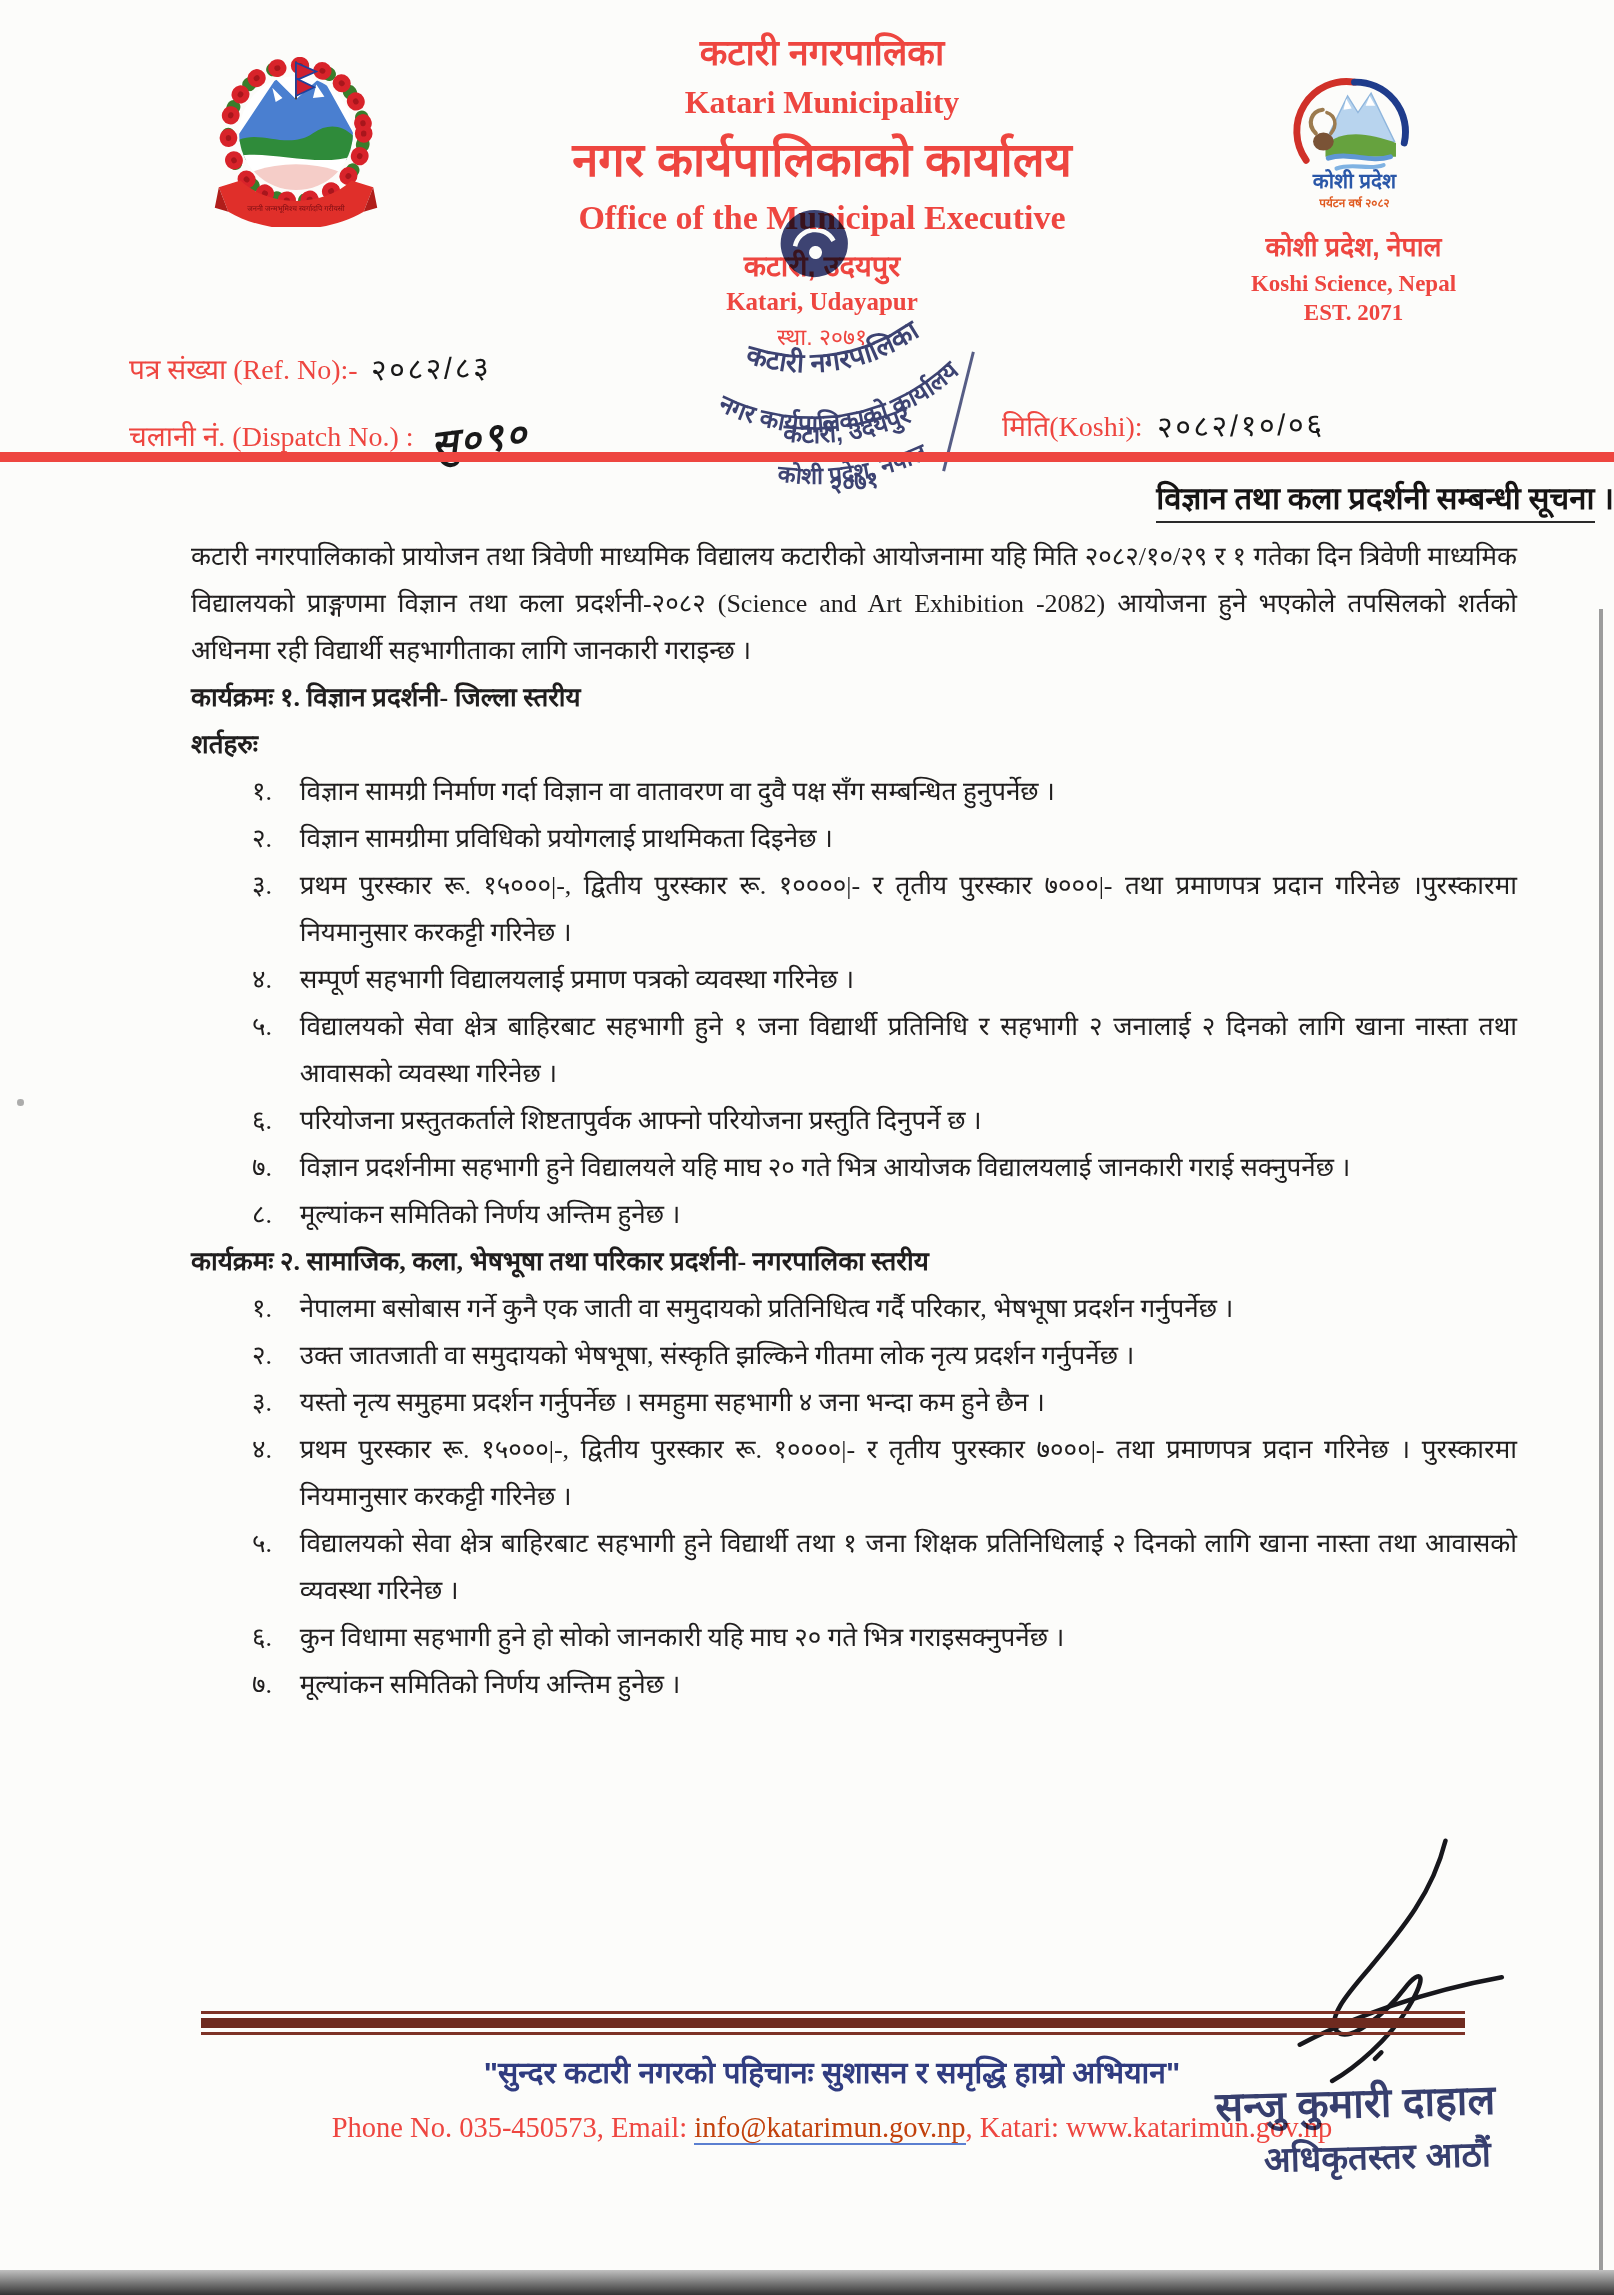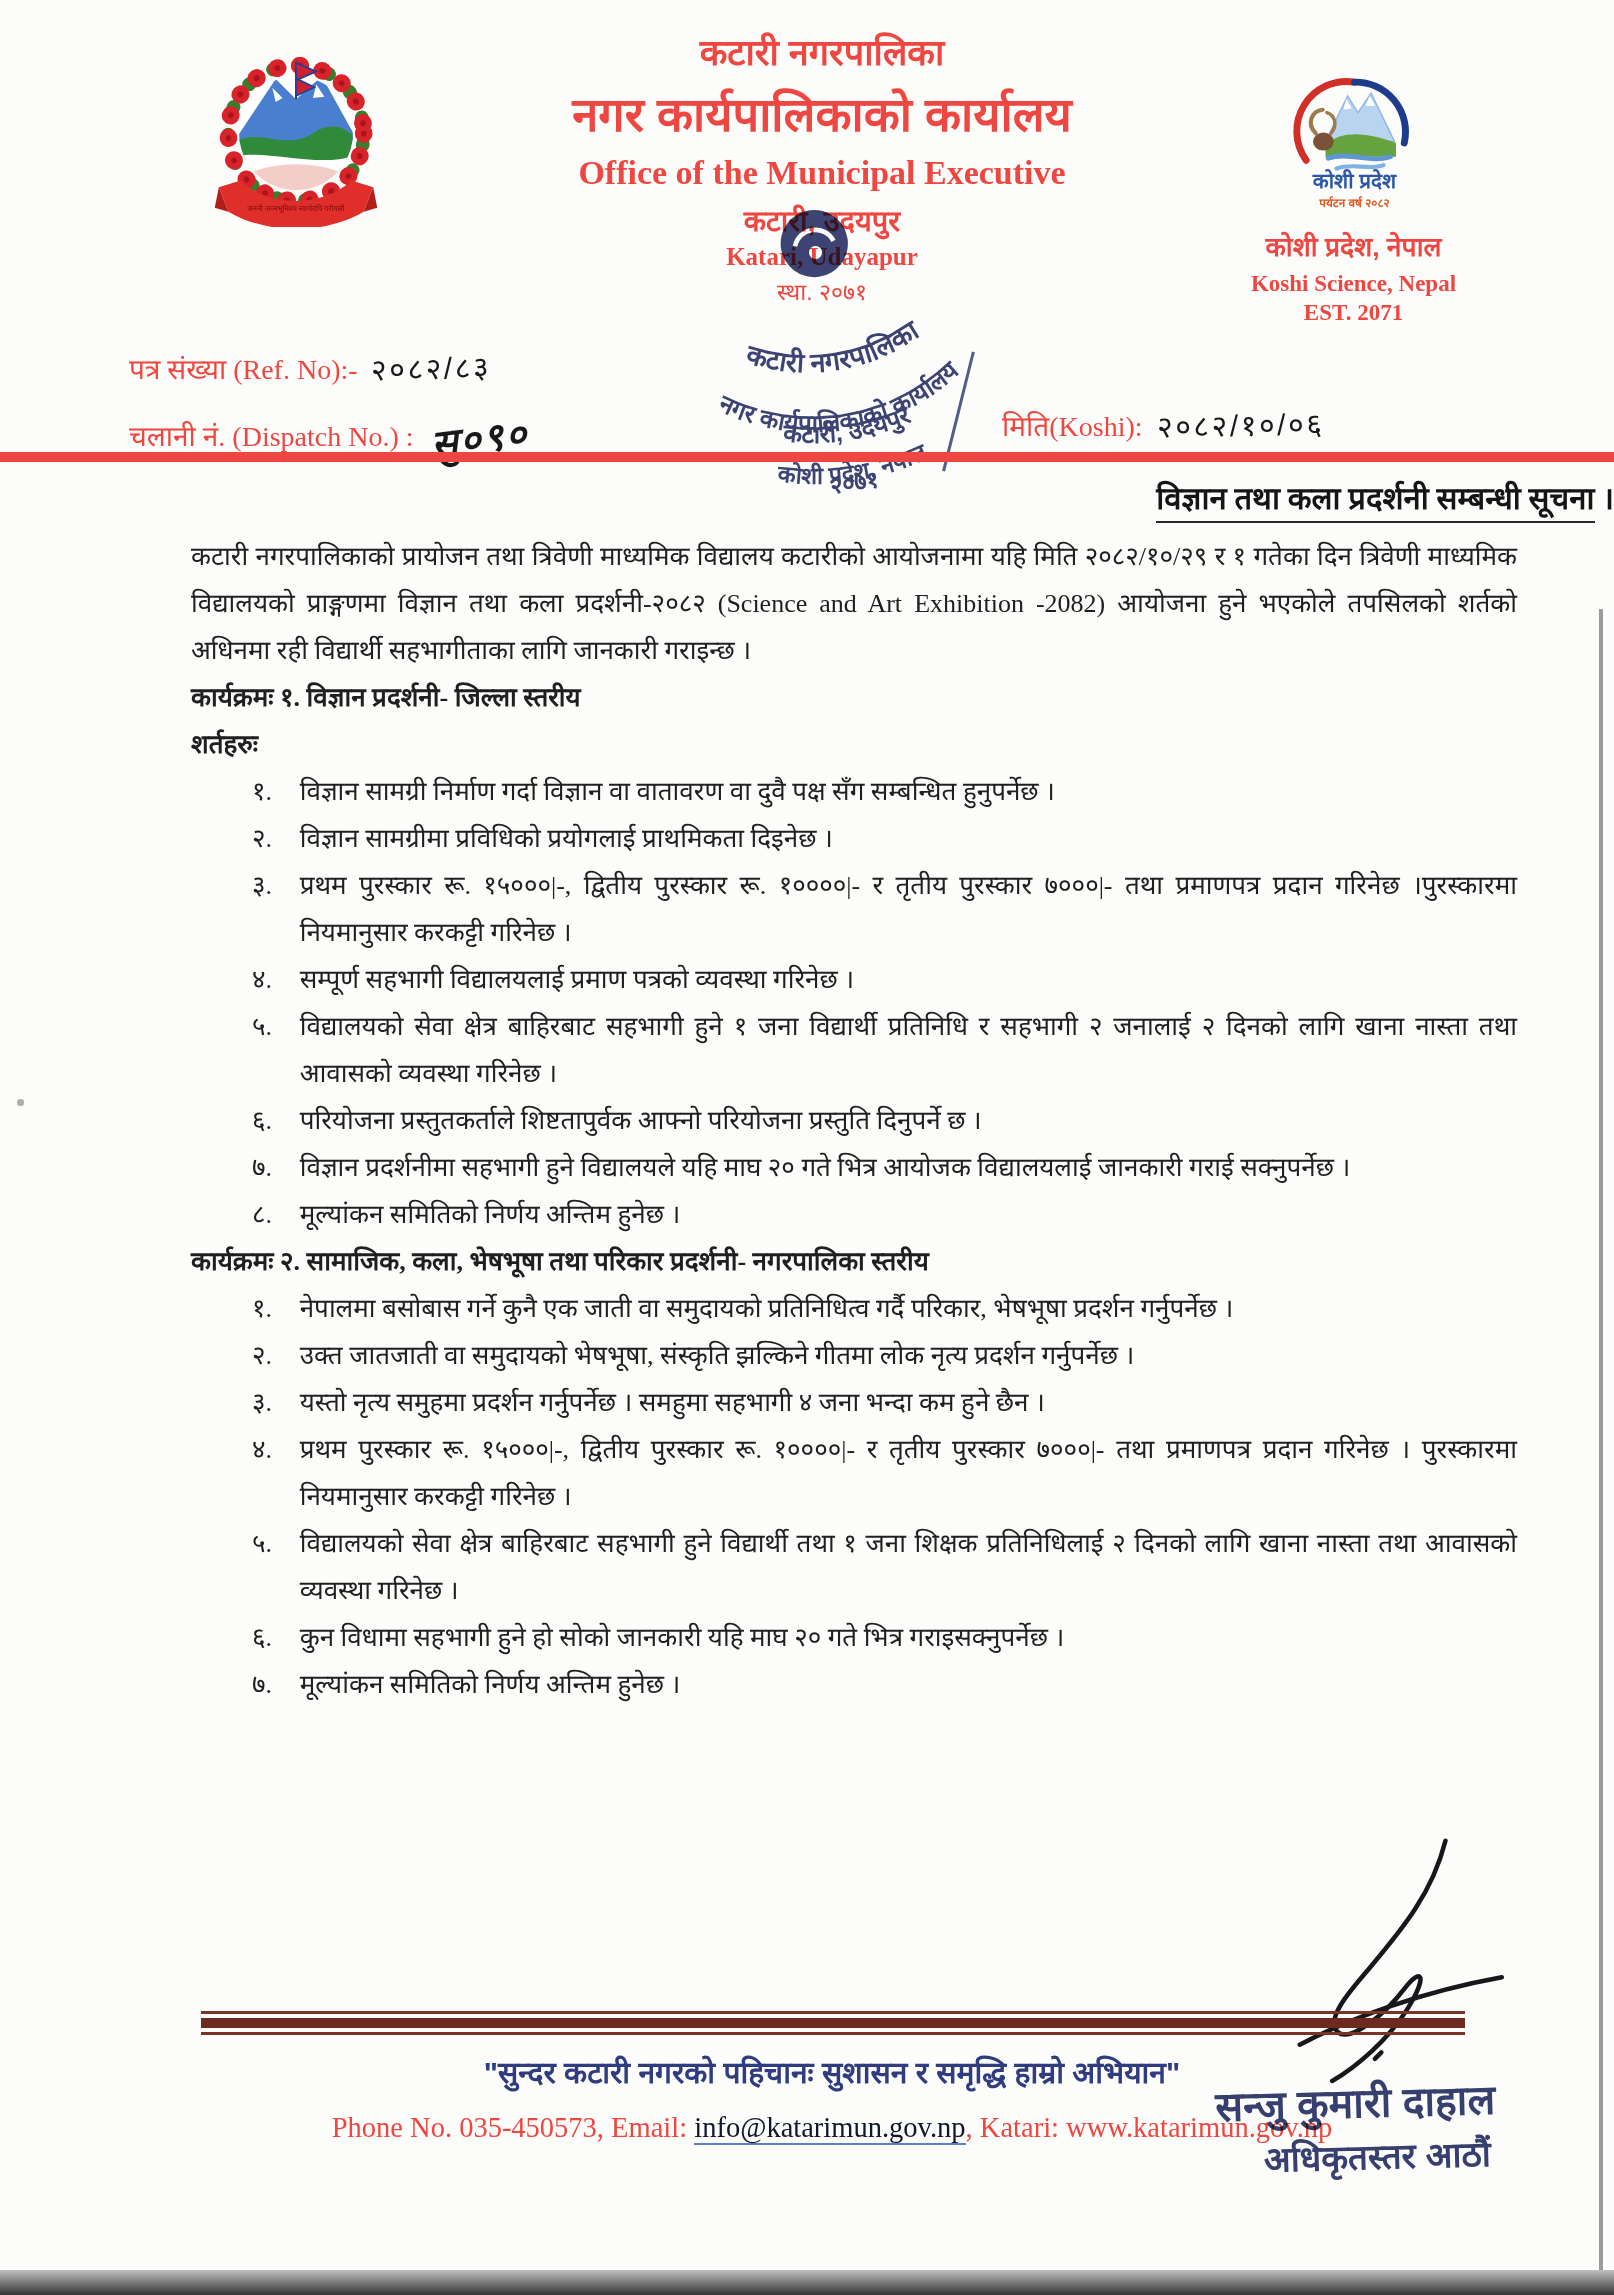--- a/index.html
+++ b/index.html
@@ -63,21 +63,21 @@
   .contact-text{font-size:24.6px;margin-left:-31px;text-align:justify;}
   
   .rule-maroon{position:absolute;left:201px;top:2011px;width:1264px;}
   .rule-maroon .t{height:3.2px;background:var(--maroon-line);}
   .rule-maroon .band{height:9.7px;background:var(--maroon);margin-top:3.9px;}
   .rule-maroon .b{height:3.2px;background:var(--maroon-line);margin-top:3.9px;}
   .slogan{position:absolute;left:201px;top:2051px;width:1262px;text-align:center;
     font-size:30px;font-weight:700;color:#303c80;font-family:"Liberation Sans","DejaVu Sans",sans-serif;}
   .phone-line{position:absolute;left:201px;top:2112px;width:1262px;text-align:center;
     font-size:28.5px;color:var(--red);}
-  .phone-line .email{color:#0f172a;border-bottom:2.6px double #5b7fd0;}
+  .phone-line .email{color:#c2410c;border-bottom:2.6px double #5b7fd0;}
   .sig-svg{position:absolute;left:1222px;top:1831px;width:298px;height:259px;}
   .officer-stamp{position:absolute;left:1216px;top:2072px;width:395px;color:var(--navy);
     font-weight:700;transform:rotate(-1.5deg);font-family:"Liberation Sans","DejaVu Sans",sans-serif;
     mix-blend-mode:multiply;opacity:.95;}
   .officer-stamp .nm{font-size:41px;white-space:nowrap;}
   .officer-stamp .dg{font-size:35px;margin-left:47px;margin-top:2.6px;white-space:nowrap;}
   
   .scan-right{position:absolute;left:1599px;top:609px;width:3.9px;height:1687px;background:#9c9c9c;}
   .scan-bottom{position:absolute;left:0;top:2270px;width:1614px;height:26px;
     background:linear-gradient(#c0c0c0,#2e2e2e);}
@@ -131,20 +131,21 @@
       <ellipse cx="55" cy="118" rx="15" ry="13" fill="#7a5336"></ellipse>
       <path d="M 44,106 C 30,92 38,74 54,72" fill="none" stroke="#9c7b4f" stroke-width="6" stroke-linecap="round"></path>
       <path d="M 66,106 C 76,94 72,80 60,76" fill="none" stroke="#9c7b4f" stroke-width="5" stroke-linecap="round"></path>
     </g>
     <text x="100" y="185" text-anchor="middle" font-size="30" font-weight="bold" fill="#2a57a8" font-family="Liberation Sans, DejaVu Sans, sans-serif">कोशी प्रदेश</text>
     <text x="100" y="212" text-anchor="middle" font-size="17" font-weight="bold" fill="#e05a20" font-family="Liberation Sans, DejaVu Sans, sans-serif">पर्यटन वर्ष २०८२</text>
   </svg>
 
   <div class="center-head">
     <div class="h-np1">कटारी नगरपालिका</div>
+    <div class="h-en1">Katari Municipality</div>
     <div class="h-np2">नगर कार्यपालिकाको कार्यालय</div>
     <div class="h-en2">Office of the Municipal Executive</div>
     <div class="h-np3">कटारी, उदयपुर</div>
     <div class="h-en3">Katari, Udayapur</div>
     <div class="h-np4">स्था. २०७१</div>
   </div>
 
   <div class="right-head">
     <div class="r1">कोशी प्रदेश, नेपाल</div>
     <div class="r2">Koshi Science, Nepal</div>

